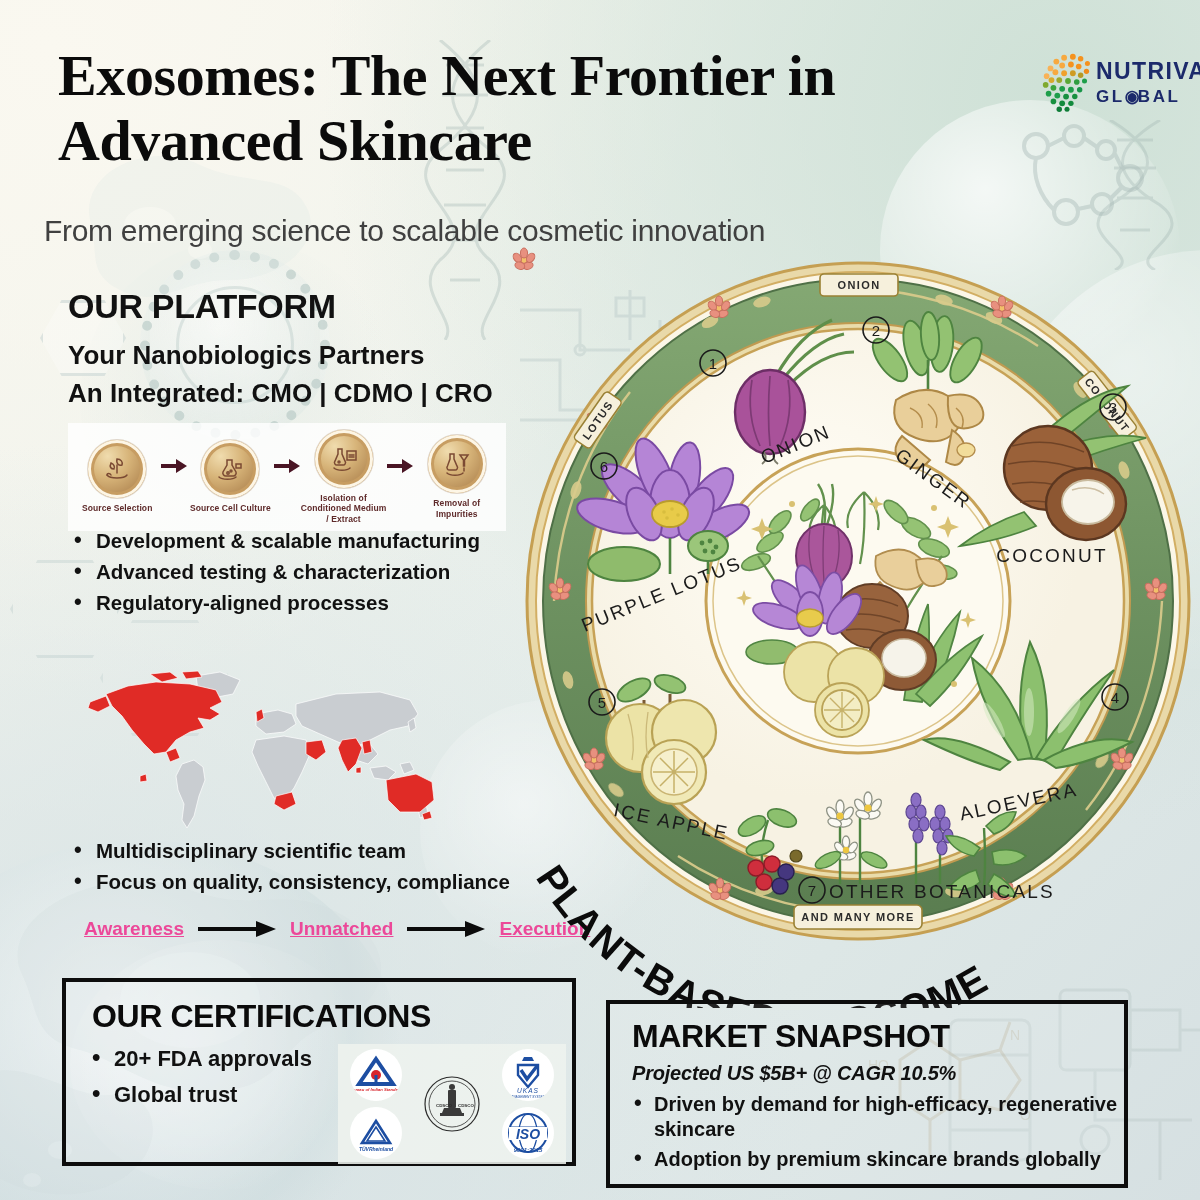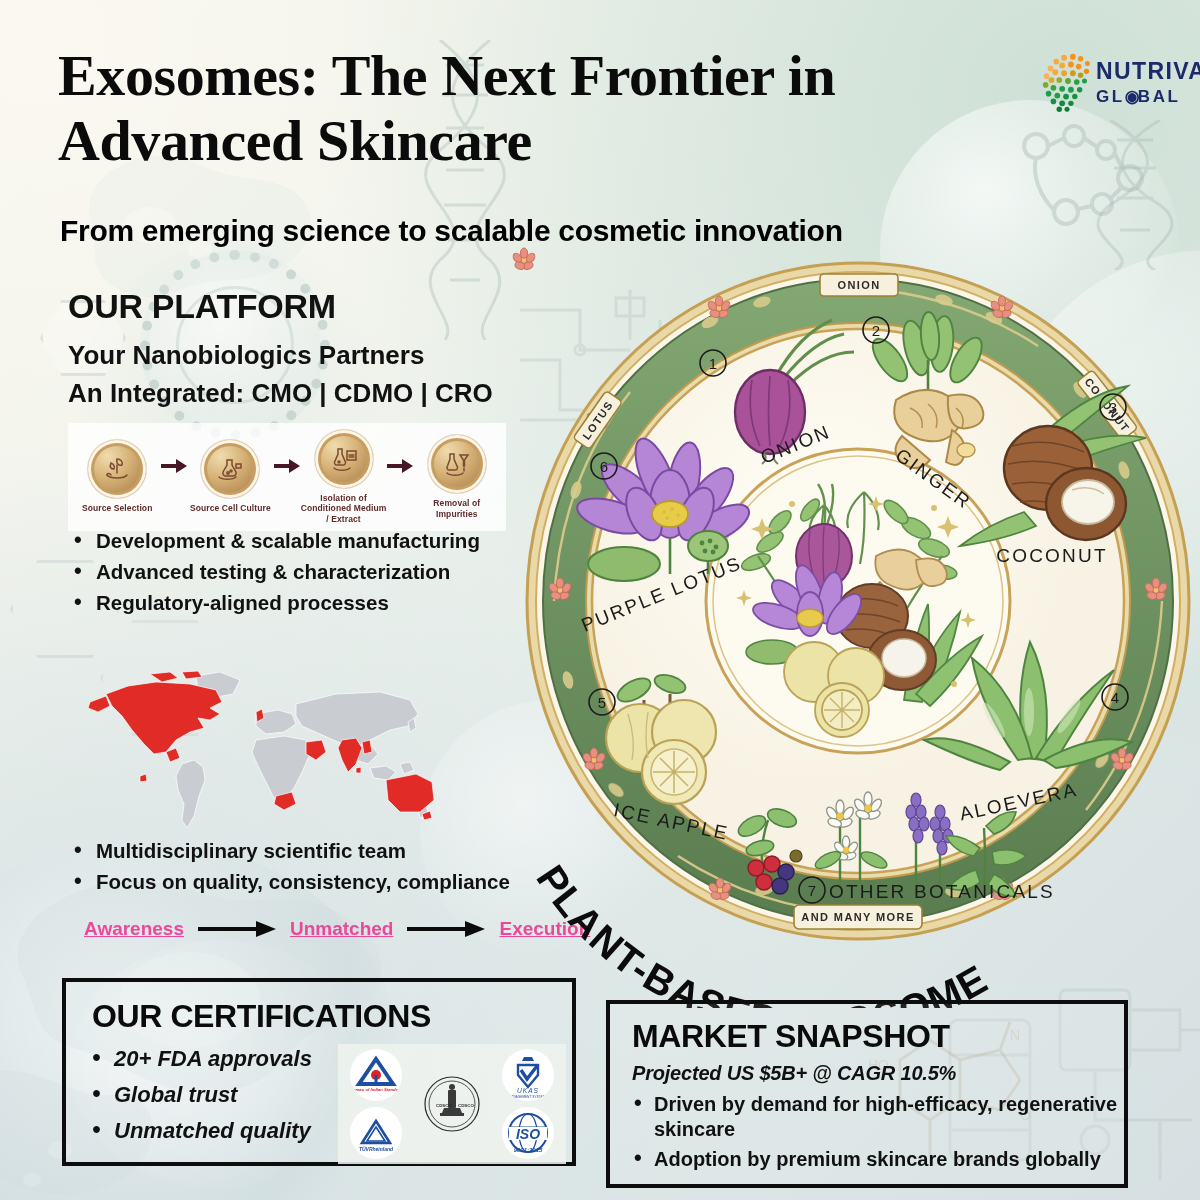--- a/index.html
+++ b/index.html
@@ -45,22 +45,22 @@
   .cellshape { position:absolute; opacity:.5; }
 
   
   #headline {
     position:absolute; left:58px; top:44px; width:930px;
     font-family:"Liberation Serif", serif;
     font-size:58px; font-weight:700; line-height:1.12; color:#0b0b0b;
     letter-spacing:-0.4px;
   }
   #subhead {
-    position:absolute; left:60px; top:214px; width:960px;
-    font-size:30px; font-weight:700; color:#000000; letter-spacing:-0.3px;
+    position:absolute; left:44px; top:214px; width:960px;
+    font-size:30px; font-weight:400; color:#404040; letter-spacing:-0.3px;
   }
 
   
   #logo { position:absolute; left:1032px; top:44px; width:156px; height:80px; }
   #logo .globe { position:absolute; left:2px; top:4px; width:68px; height:68px; }
   #logo .wordmark { position:absolute; left:64px; top:16px; }
   #logo .nutriva { font-size:23px; font-weight:800; color:#1c2a6b; letter-spacing:1.4px; line-height:1; }
   #logo .global { font-size:17px; font-weight:700; color:#1c2a6b; letter-spacing:2.6px; line-height:1; margin-top:5px; }
   #logo .global .o-dot { display:inline-block; position:relative; width:13px; }
 
@@ -109,21 +109,21 @@
   #funnel .farrow svg { width:78px; height:18px; display:block; }
 
   
   .panel { position:absolute; border:4px solid #0d0d0d; background:rgba(255,255,255,.10); }
   #cert-panel { left:62px; top:978px; width:514px; height:188px; }
   #market-panel { left:606px; top:1000px; width:522px; height:188px; }
 
   .panel-title { font-size:32px; font-weight:800; color:#0b0b0b; letter-spacing:-0.4px; }
   #cert-title { position:absolute; left:26px; top:16px; }
   #cert-list { position:absolute; left:18px; top:64px; width:270px; list-style:none; }
-  #cert-list li { position:relative; padding-left:30px; font-size:22px; font-weight:700; color:#111; margin-bottom:10px;font-style:italic; }
+  #cert-list li { position:relative; padding-left:30px; font-size:22px; font-weight:700; color:#111; margin-bottom:10px; }
   #cert-list li:before { content:"•"; position:absolute; left:8px; top:-3px; font-size:24px; }
 
   #cert-logos {
     position:absolute; left:272px; top:62px; width:228px; height:120px;
     background:rgba(238,242,238,.88);
     display:grid; grid-template-columns:1fr 1fr 1fr; align-items:center; justify-items:center;
   }
   .cert-col { display:flex; flex-direction:column; gap:6px; align-items:center; justify-content:center; }
   .cert-badge { width:52px; height:52px; border-radius:50%; background:#fff;
                 display:flex; align-items:center; justify-content:center; overflow:hidden;font-style:italic; }
@@ -832,21 +832,20 @@
       </defs>
     <text class="caption-txt"><textPath href="#capArc" startOffset="2%">PLANT-BASED EXOSOME SOURCES</textPath></text>
   </svg>
 </div>
 
 <div class="panel" id="cert-panel">
   <div class="panel-title" id="cert-title">OUR CERTIFICATIONS</div>
   <ul id="cert-list">
     <li>20+ FDA approvals</li>
     <li>Global trust</li>
-    <li>Unmatched quality</li>
   </ul>
   <div id="cert-logos">
     <div class="cert-col">
       <div class="cert-badge">
         <svg viewBox="0 0 48 48">
           <path d="M24 8 L41 33 H7 Z" fill="none" stroke="#1d4ea2" stroke-width="4"></path>
           <circle cx="24" cy="24" r="5" fill="#d8232a"></circle>
           <path d="M24 24 L24 33" stroke="#1d4ea2" stroke-width="3"></path>
           <text x="24" y="40" text-anchor="middle" font-size="4.2" fill="#d8232a" font-family="sans-serif" font-weight="bold">Bureau of Indian Standard</text>
         </svg>

